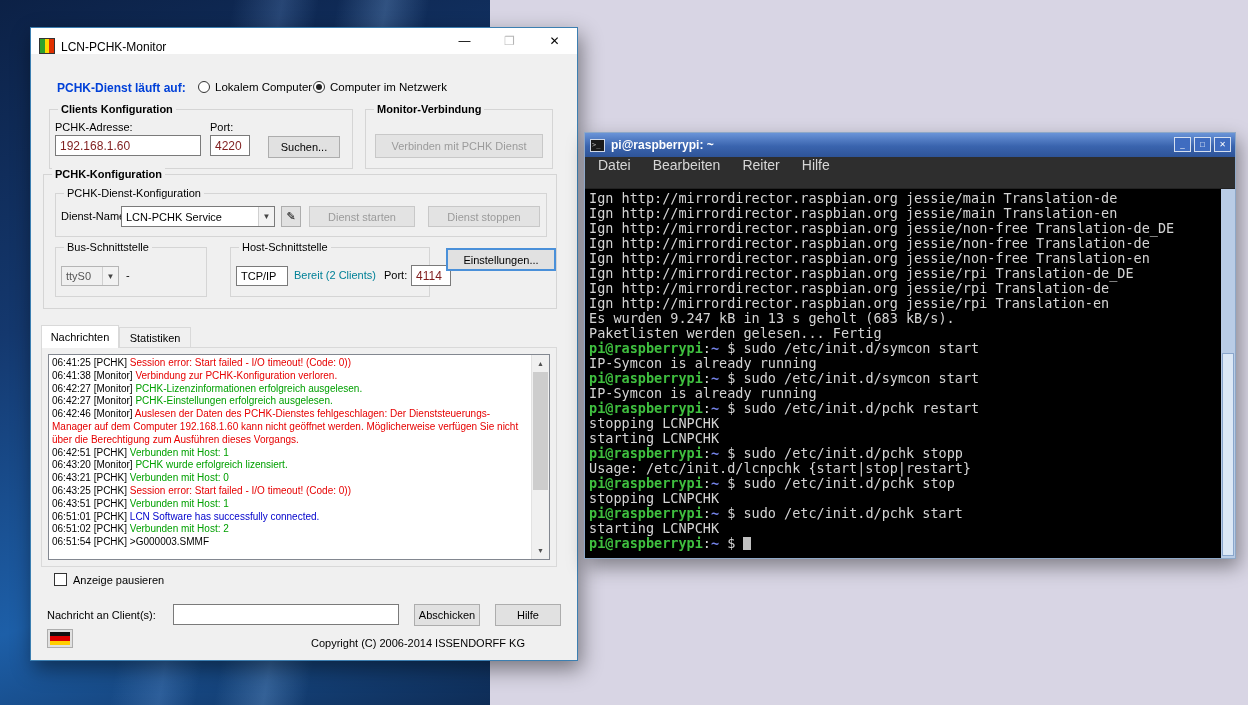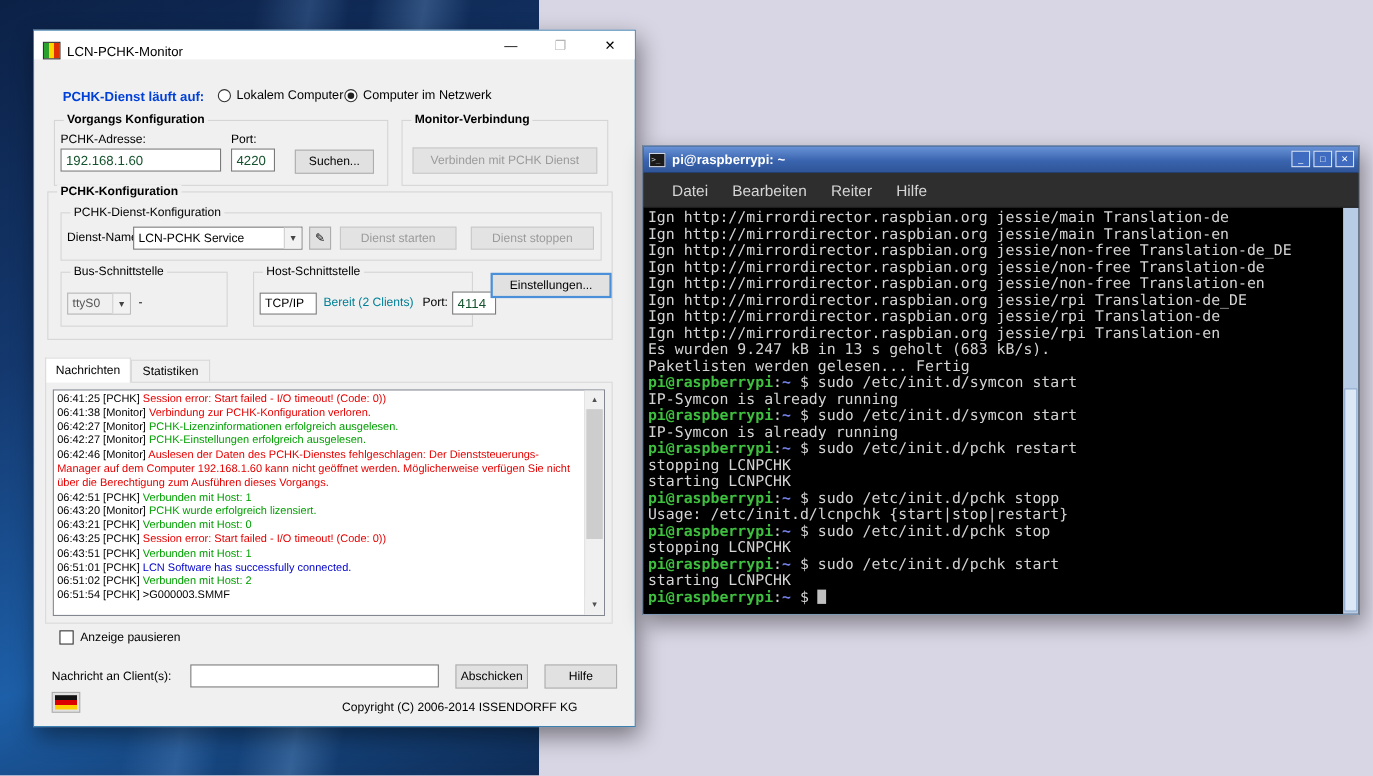--- a/index.html
+++ b/index.html
@@ -30,21 +30,21 @@
   .caption-buttons{position:absolute;right:0;top:0;height:26px;display:flex;}
   .cap-btn{width:45px;height:26px;display:flex;align-items:center;justify-content:center;font-size:12px;color:#000;}
   .cap-btn .dim{color:#b5b5b5;}
   
   .groupbox{position:absolute;border:1px solid #d5d5d5;box-sizing:border-box;}
   .group-title{position:absolute;top:-7px;left:8px;background:#f0f0f0;padding:0 3px;white-space:nowrap;}
   .bold{font-weight:bold;}
   
   .lbl{position:absolute;white-space:nowrap;}
   .tbox{position:absolute;background:#fff;border:1px solid #7a7a7a;box-sizing:border-box;
-        font-family:"Liberation Sans",sans-serif;font-size:12px;padding:1px 4px;color:#14532d;}
+        font-family:"Liberation Sans",sans-serif;font-size:12px;padding:1px 4px;color:#7f1d1d;}
   .btn{position:absolute;background:#e1e1e1;border:1px solid #adadad;box-sizing:border-box;
        display:flex;align-items:center;justify-content:center;font-size:11px;color:#000;}
   .btn.disabled{background:#e3e3e3;border-color:#c8c8c8;color:#9b9b9b;}
   .btn.default{border:2px solid #4a90d9;}
   .combo{position:absolute;background:#fff;border:1px solid #7a7a7a;box-sizing:border-box;
          display:flex;align-items:center;font-size:11px;padding-left:4px;}
   .combo .arrow{margin-left:auto;width:15px;align-self:stretch;display:flex;align-items:center;
                 justify-content:center;color:#444;font-size:8px;background:#f2f2f2;border-left:1px solid #d0d0d0;}
   .combo.disabled{background:#f0f0f0;border-color:#b5b5b5;color:#555;}
   .radio{position:absolute;display:flex;align-items:center;font-size:11.5px;}
@@ -82,22 +82,22 @@
     border:1px solid #8ea8c8;background:#000;box-shadow:3px 8px 18px rgba(0,0,0,.4);box-sizing:content-box;
   }
   .term-titlebar{height:24px;background:linear-gradient(180deg,#6a94d8 0%,#3a64ae 55%,#2e5498 100%);
     display:flex;align-items:center;padding:0 5px;position:relative;}
   .term-app-icon{width:15px;height:13px;background:#1a1a1a;border:1px solid #cfd8e8;box-sizing:border-box;
     color:#bbb;font-size:7px;line-height:11px;padding-left:1px;font-family:"DejaVu Sans Mono",monospace;}
   .term-title{color:#fff;font-weight:bold;font-size:12px;margin-left:6px;}
   .term-buttons{position:absolute;right:4px;top:4px;display:flex;gap:3px;}
   .term-btn{width:17px;height:15px;background:#3f6cc0;border:1px solid #d6e0f0;box-sizing:border-box;
     color:#fff;font-size:8px;display:flex;align-items:center;justify-content:center;}
-  .term-menubar{height:32px;background:#2e2e2e;display:flex;align-items:center;gap:22px;
-    padding-left:26px;border-bottom:1px solid #222;box-sizing:border-box;}
+  .term-menubar{height:32px;background:#2e2e2e;display:flex;gap:22px;
+    padding-left:13px;border-bottom:1px solid #222;box-sizing:border-box;}
   .menu-item{color:#d6d6d6;font-size:14px;}
   .term-body{position:absolute;left:0;top:56px;right:0;bottom:0;background:#000;}
   .term-output{position:absolute;left:4px;top:2px;right:16px;bottom:0;
     font-family:"DejaVu Sans Mono",monospace;font-size:13.5px;line-height:15px;color:#d4d4d4;
     white-space:pre;overflow:hidden;}
   .t-user{color:#3fbf3f;font-weight:bold;}
   .t-path{color:#7381e6;font-weight:bold;}
   .t-fg{color:#d4d4d4;}
   .t-cursor{display:inline-block;width:8px;height:13px;background:#c0c0c0;vertical-align:-2px;}
   .term-scrollbar{position:absolute;right:0;top:0;bottom:0;width:14px;background:#b9cce6;}
@@ -131,21 +131,21 @@
   <div class="radio" style="left:167px;top:53px;">
     <span class="circle"></span>
     <span>Lokalem Computer</span>
   </div>
   <div class="radio selected" style="left:282px;top:53px;">
     <span class="circle"></span>
     <span>Computer im Netzwerk</span>
   </div>
 
   <div class="groupbox" style="left:18px;top:81px;width:304px;height:60px;">
-    <span class="group-title bold">Vorgangs Konfiguration</span>
+    <span class="group-title bold">Clients Konfiguration</span>
     <span class="lbl" style="left:5px;top:11px;text-align:center;">PCHK-Adresse:</span>
     <input class="tbox" style="left: 5px; top: 25px; width: 146px; height: 21px;" value="192.168.1.60">
     <span class="lbl" style="left:160px;top:11px;">Port:</span>
     <input class="tbox" style="left: 160px; top: 25px; width: 40px; height: 21px;" value="4220">
     <div class="btn" style="left:218px;top:26px;width:72px;height:22px;">Suchen...</div>
   </div>
 
   <div class="groupbox" style="left:334px;top:81px;width:188px;height:60px;">
     <span class="group-title bold">Monitor-Verbindung</span>
     <div class="btn disabled" style="left:9px;top:24px;width:168px;height:24px;">Verbinden mit PCHK Dienst</div>

